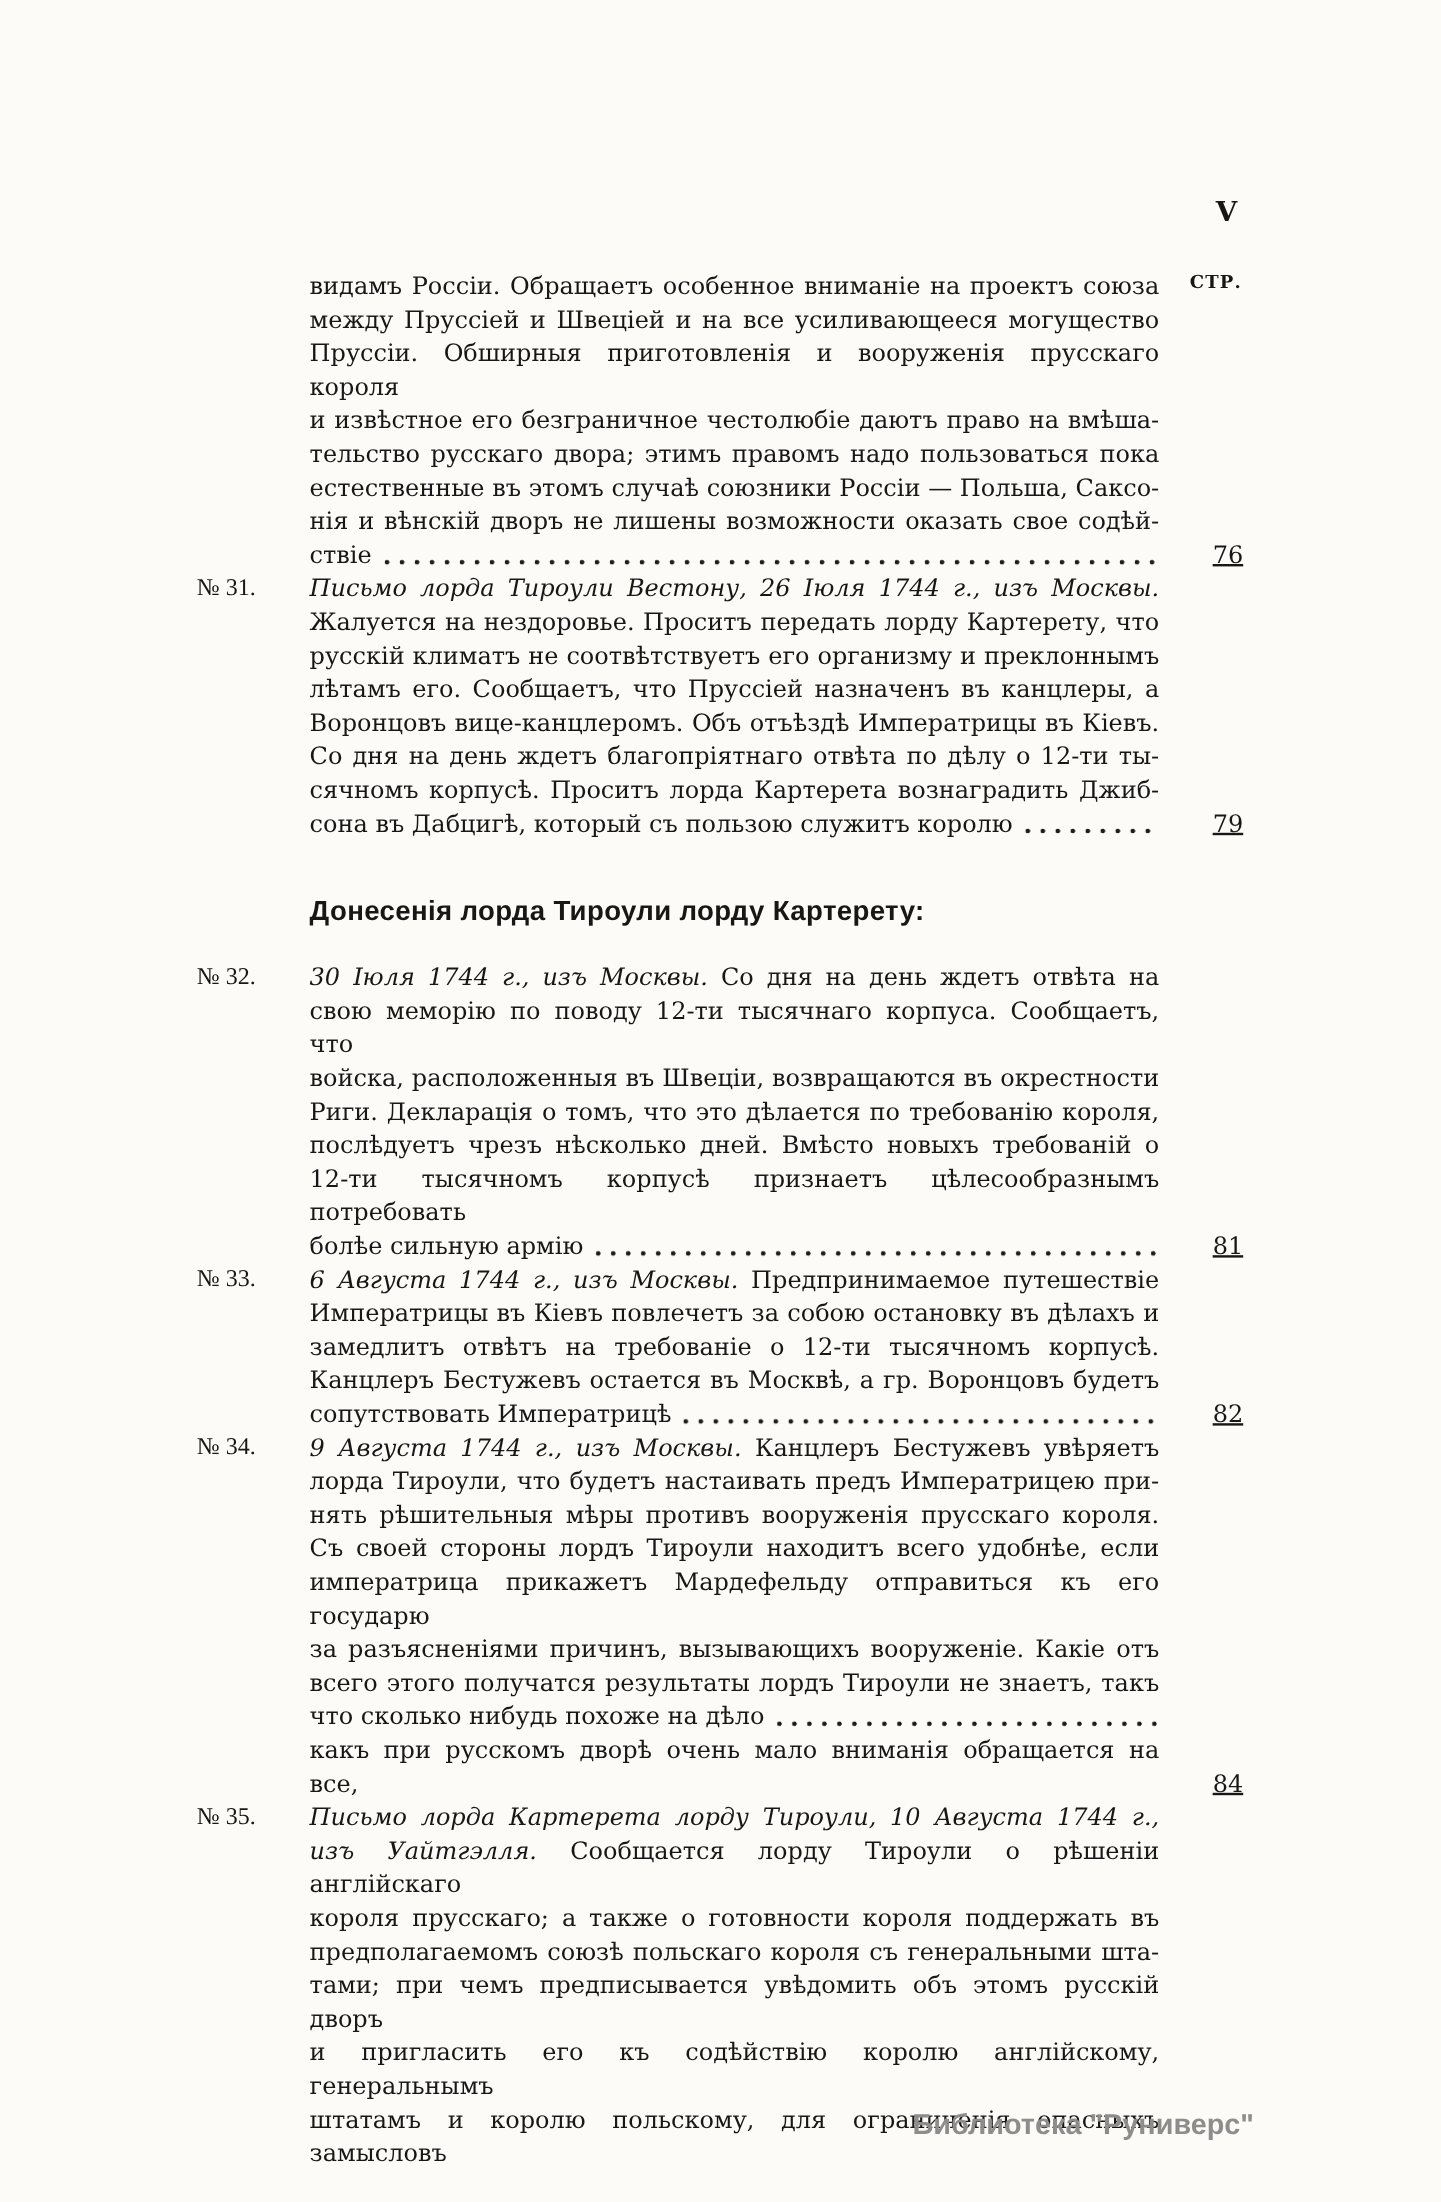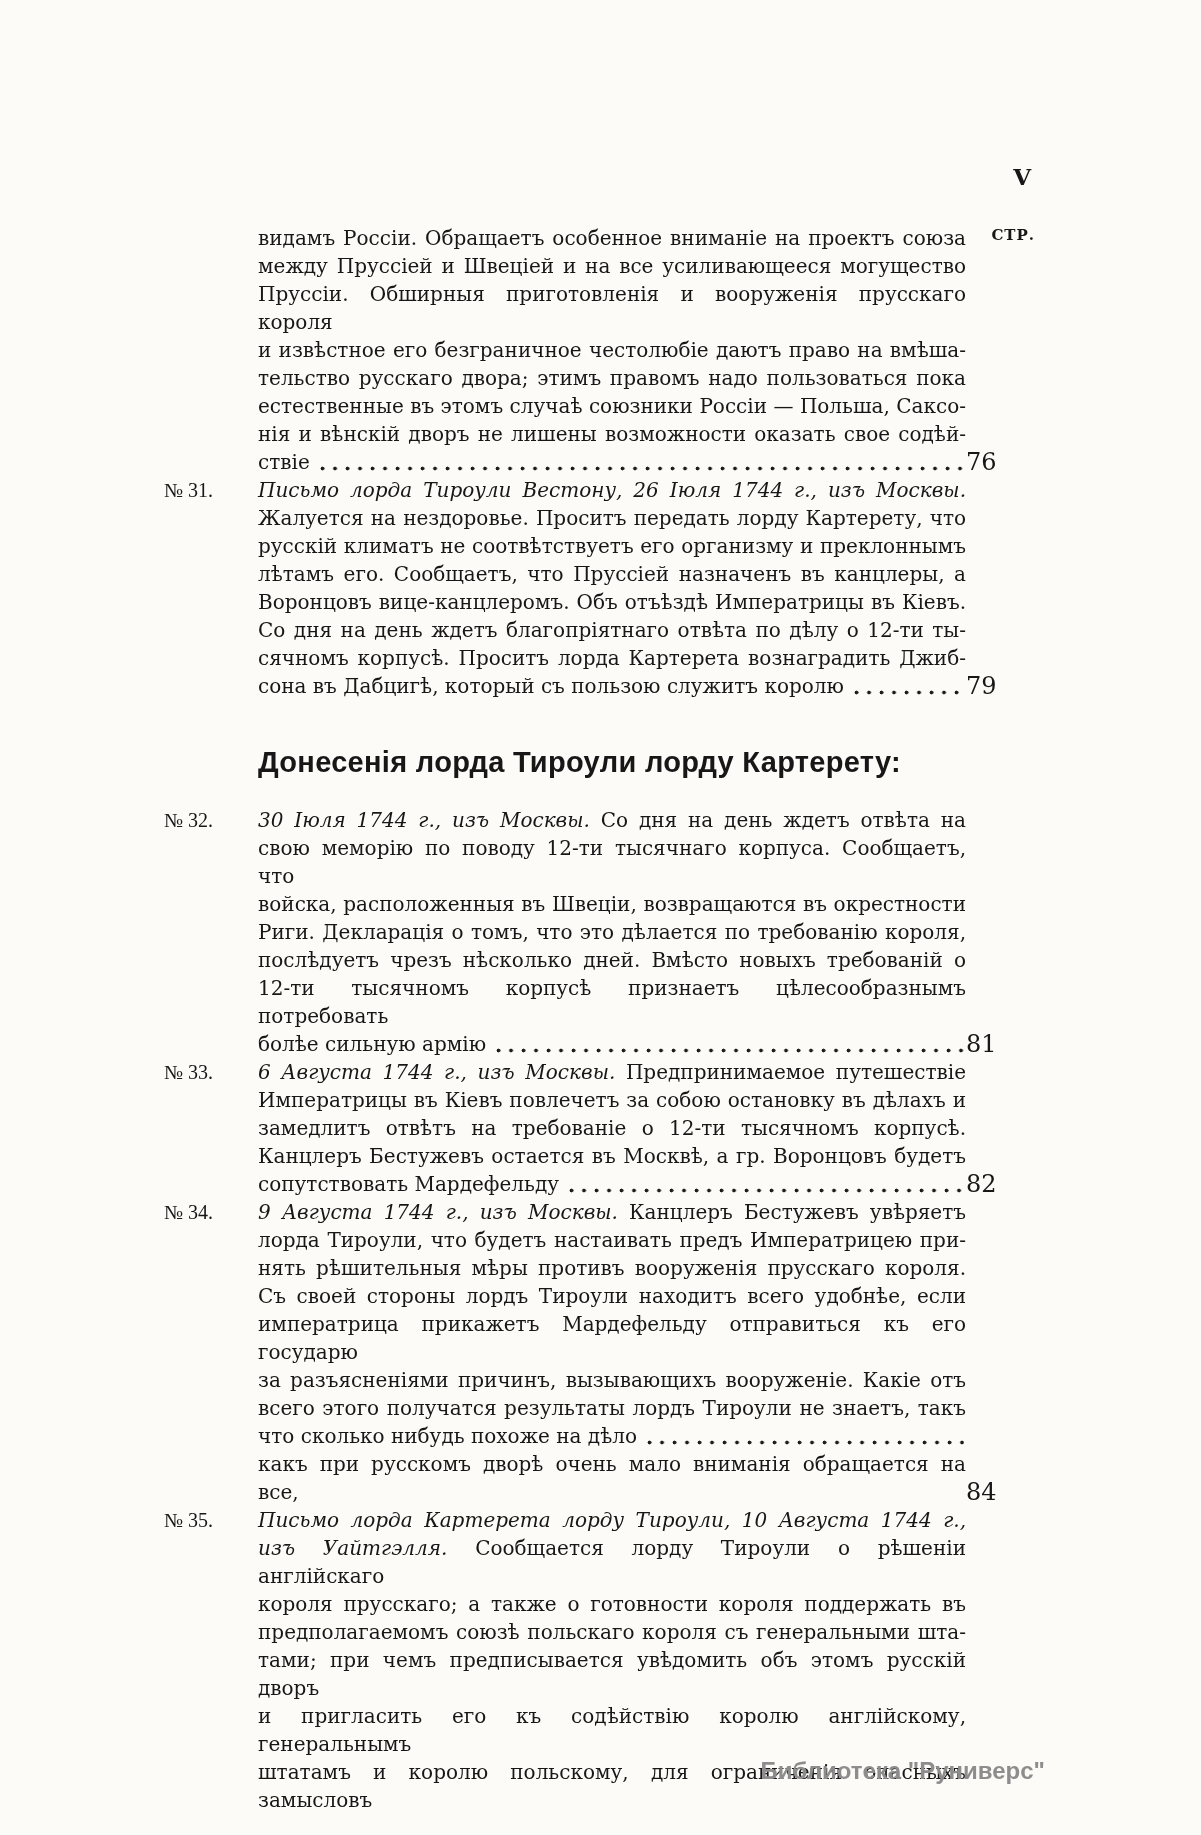--- a/index.html
+++ b/index.html
@@ -34,24 +34,24 @@
   .leader {
     flex:1 1 auto;
     align-self:flex-end;
     height:5px;
     margin:0 2px 5px 10px;
     background-image:radial-gradient(circle at 2.5px 2.5px, #1d1d1d 1.7px, rgba(0,0,0,0) 2.2px);
     background-size:12.5px 5px;
     background-repeat:repeat-x;
     background-position:left bottom;
   }
-  .pg { align-self:end; text-align:left; font-size:24px; line-height:28px; }
+  .pg { align-self:end; text-align:right; font-size:20px; line-height:28px;text-decoration:underline; }
   .section-heading {
     font-family:"Liberation Sans", sans-serif;
-    font-weight:700; font-size:29px;
+    font-weight:700; font-size:23px;
     letter-spacing:0.3px;
     margin:46px 0 27px 94px;
   }
   .watermark {
     position:absolute; top:1757px; right:156px;
     font-family:"Liberation Sans", sans-serif;
     font-weight:700; font-size:24px;
     color:#8d8d8d;
   }
 </style>
@@ -114,21 +114,21 @@
         <div class="pg">81</div>
       </div>
       <div class="entry">
         <div class="num">№ 33.</div>
         <div class="body">
           <div class="line jline"><span class="it txt">6 Августа 1744 г., изъ Москвы.</span><span class="txt"> Предпринимаемое путешествіе</span></div>
           <div class="line jline"><span class="txt">Императрицы въ Кіевъ повлечетъ за собою остановку въ дѣлахъ и</span></div>
           <div class="line jline"><span class="txt">замедлитъ отвѣтъ на требованіе о 12-ти тысячномъ корпусѣ.</span></div>
           <div class="line jline"><span class="txt">Канцлеръ Бестужевъ остается въ Москвѣ, а гр. Воронцовъ будетъ</span></div>
           <div class="line last">
-            <span class="txt">сопутствовать Мардефельду</span>
+            <span class="txt">сопутствовать Императрицѣ</span>
             <span class="leader"></span>
           </div>
         </div>
         <div class="pg">82</div>
       </div>
       <div class="entry">
         <div class="num">№ 34.</div>
         <div class="body">
           <div class="line jline"><span class="it txt">9 Августа 1744 г., изъ Москвы.</span><span class="txt"> Канцлеръ Бестужевъ увѣряетъ</span></div>
           <div class="line jline"><span class="txt">лорда Тироули, что будетъ настаивать предъ Императрицею при-</span></div>

